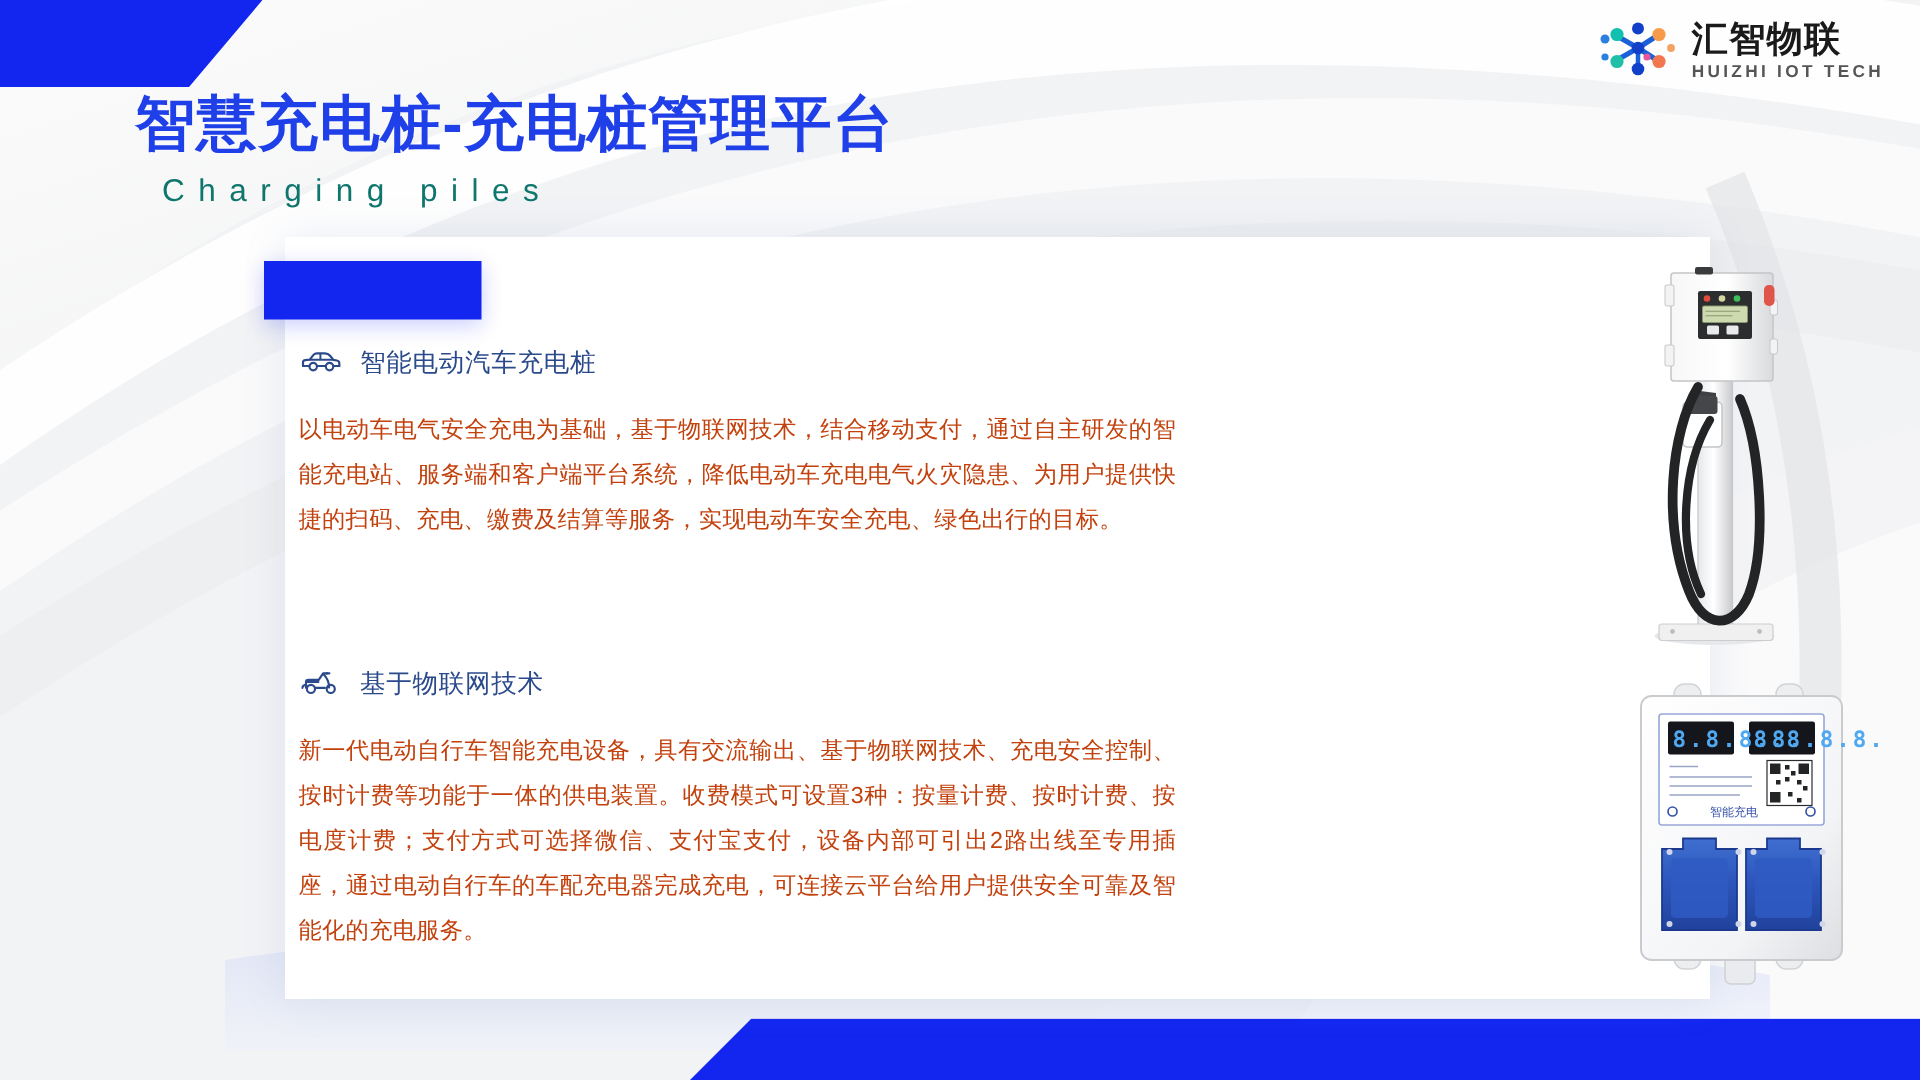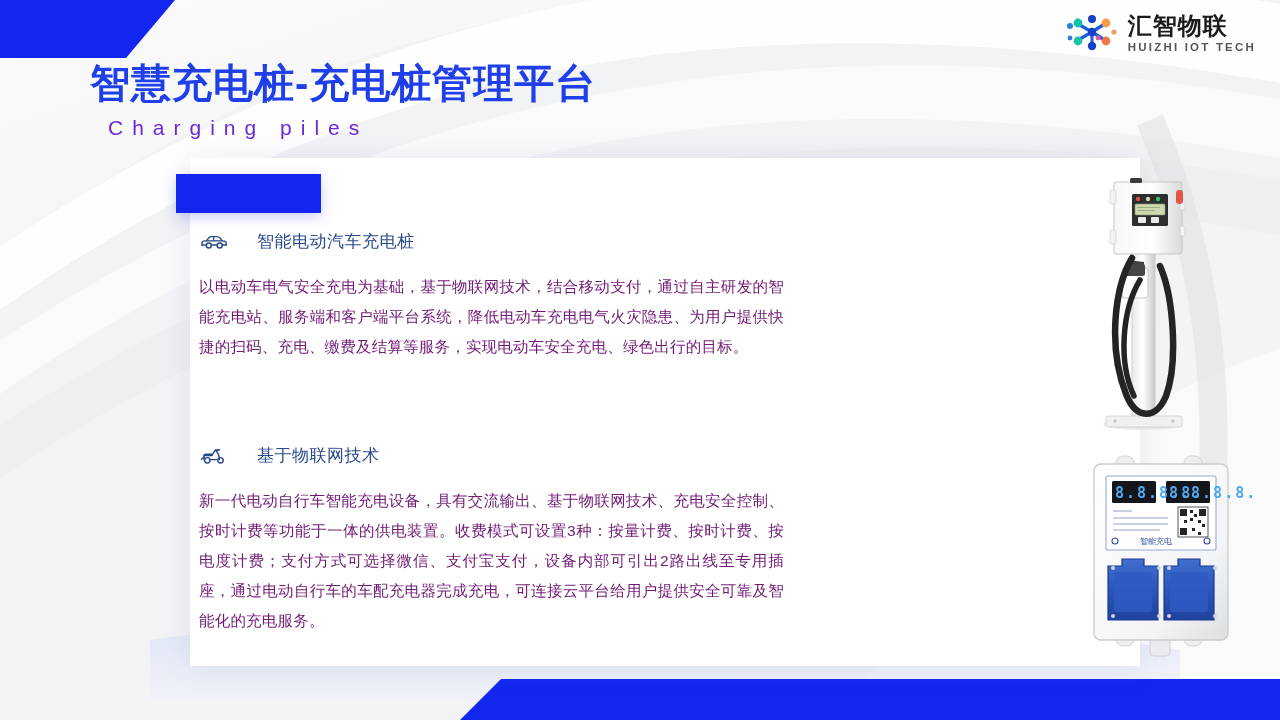--- a/index.html
+++ b/index.html
@@ -26,21 +26,21 @@
   }
 
   
   .header{position:absolute;left:62px;top:62px;margin-left:28px;}
   .header-title{
     font-size:40px;font-weight:bold;color:#1f3fe8;letter-spacing:1px;
     line-height:1.05;white-space:nowrap;
   }
   .header-sub{
     margin-top:12px;margin-left:18px;
-    font-size:21px;color:#6d28d9;letter-spacing:9px;font-weight:400;
+    font-size:21px;color:#0f766e;letter-spacing:9px;font-weight:400;
   }
 
   
   .logo{position:absolute;right:24px;top:12px;display:flex;align-items:center;gap:8px;}
   .logo-text{display:flex;flex-direction:column;line-height:1;}
   .logo-cn{font-size:24px;font-weight:bold;color:#1a1a1a;letter-spacing:1px;}
   .logo-en{font-size:11.5px;font-weight:bold;color:#555;letter-spacing:2.2px;margin-top:4px;}
 
   
   .card{
@@ -53,26 +53,26 @@
     background:#1226f0;
     box-shadow:0 4px 14px rgba(18,38,240,.22);
   }
 
   .card-inner{position:absolute;left:0;top:0;width:100%;height:100%;}
 
   .section{position:absolute;}
   .sec1{left:9px;top:72px;width:585px;}
   .sec2{left:9px;top:286px;width:585px;}
 
-  .sec-head{display:flex;align-items:center;gap:28px;margin-bottom:19px;}
+  .sec-head{display:flex;gap:11px;margin-bottom:19px;}
   .sec-head .ico{display:flex;align-items:center;justify-content:center;width:30px;height:22px;}
   .sec-title{font-size:17px;color:#2b4a8b;letter-spacing:.5px;}
 
   .sec-body{
-    font-size:15.5px;line-height:30px;color:#701a75;
+    font-size:15.5px;line-height:30px;color:#c2410c;
     text-align:justify;letter-spacing:.2px;
   }
 
   
   .prod{position:absolute;}
   .prod1{left:880px;top:10px;width:180px;height:265px;}
   .prod2{left:890px;top:290px;width:175px;height:215px;}
 </style>
 </head>
 <body>

